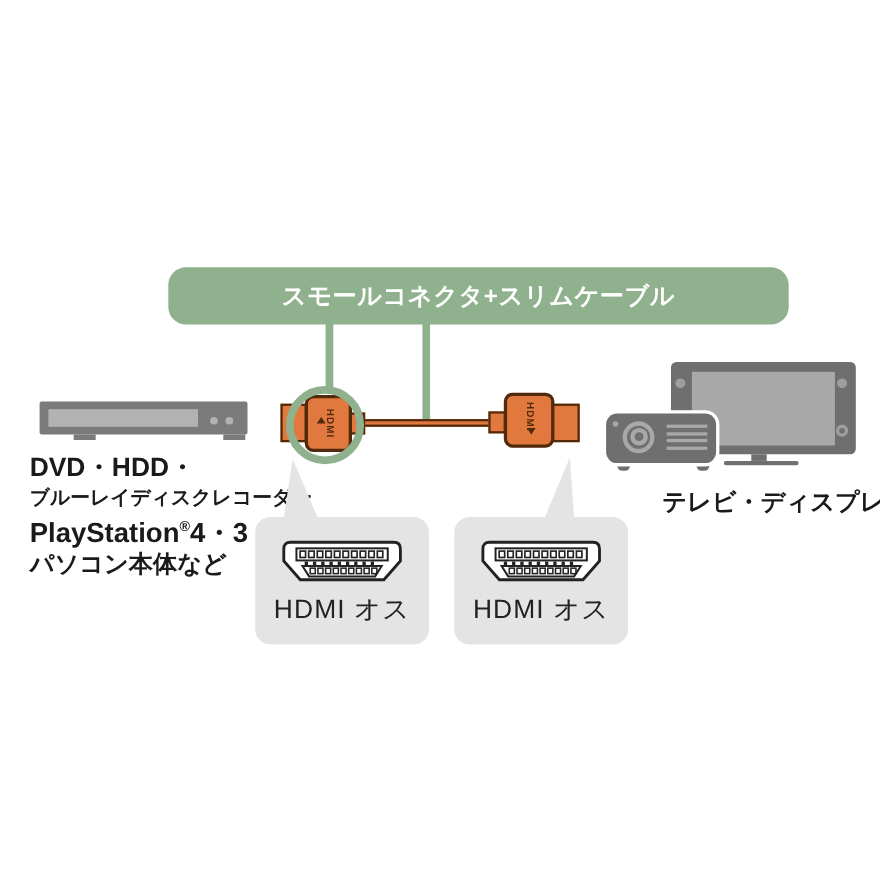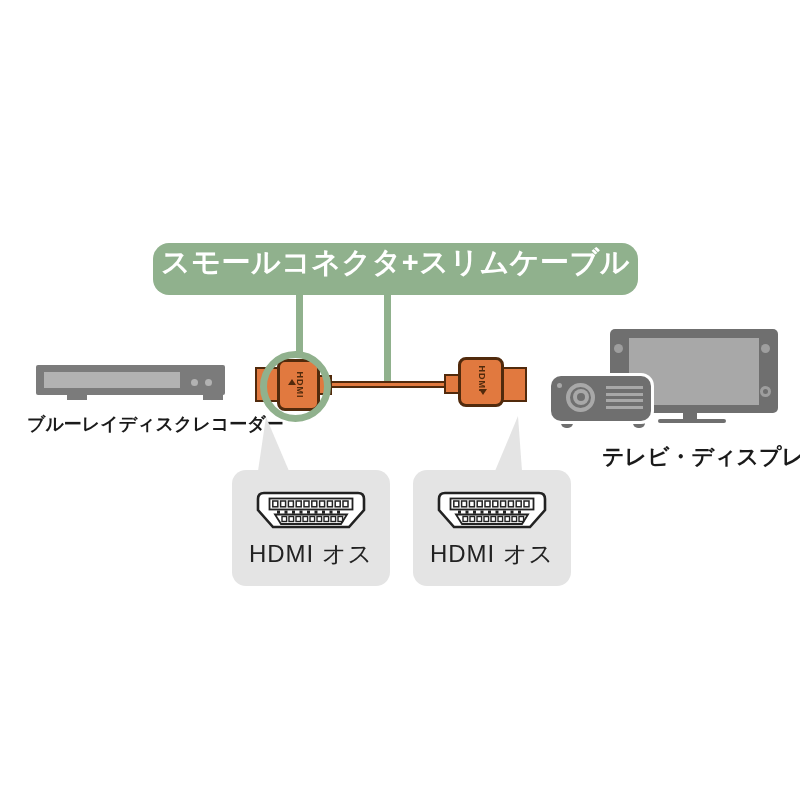--- a/index.html
+++ b/index.html
@@ -5,24 +5,24 @@
   * { margin:0; padding:0; box-sizing:border-box; }
   html,body { background:#ffffff; }
   .stage {
     position:relative; width:800px; height:800px; background:#fff;
     font-family:"Liberation Sans","DejaVu Sans",sans-serif; overflow:hidden;
   }
   .abs { position:absolute; }
 
   
   .banner {
-    left:153px; top:243px; width:485px; height:52px;
+    left:153px; top:243px; width:564px; height:52px;
     background:var(--accent-green,#90B18D); border-radius:16px;
-    display:flex; justify-content:center;
-    color:#fff; font-size:29px; font-weight:bold; letter-spacing:0.5px;
+    display:flex; align-items:center; justify-content:center;
+    color:#fff; font-size:22px; font-weight:bold; letter-spacing:0.5px;
     white-space:nowrap; z-index:4;
   }
 
   
   .lead-line { position:absolute; width:7px; background:var(--accent-green,#90B18D); z-index:1; }
   .lead-left  { left:296px; top:293px; height:60px; }
   .lead-right { left:384px; top:293px; height:90px; }
   .highlight-circle {
     left:260px; top:351px; width:71px; height:71px; border-radius:50%;
     border:7px solid var(--accent-green,#90B18D); z-index:6; background:transparent;
@@ -264,20 +264,23 @@
     <div class="pj-lens-disc"></div>
     <div class="pj-lens-core"></div>
     <div class="pj-dot"></div>
     <div class="pj-vent" style="top:10px;"></div>
     <div class="pj-vent" style="top:16.5px;"></div>
     <div class="pj-vent" style="top:23px;"></div>
     <div class="pj-vent" style="top:29.5px;"></div>
   </div>
 
   <div class="abs caption source-caption">
+    <div class="sc1">DVD・HDD・</div>
     <div class="sc2">ブルーレイディスクレコーダー</div>
+    <div class="sc3"><span>PlayStation</span><sup>®</sup><span>4・3</span></div>
+    <div class="sc4">パソコン本体など</div>
   </div>
 
   <div class="abs caption display-caption">
     <div>テレビ・ディスプレイ</div>
   </div>
 
 </div>
 
 </body></html>

